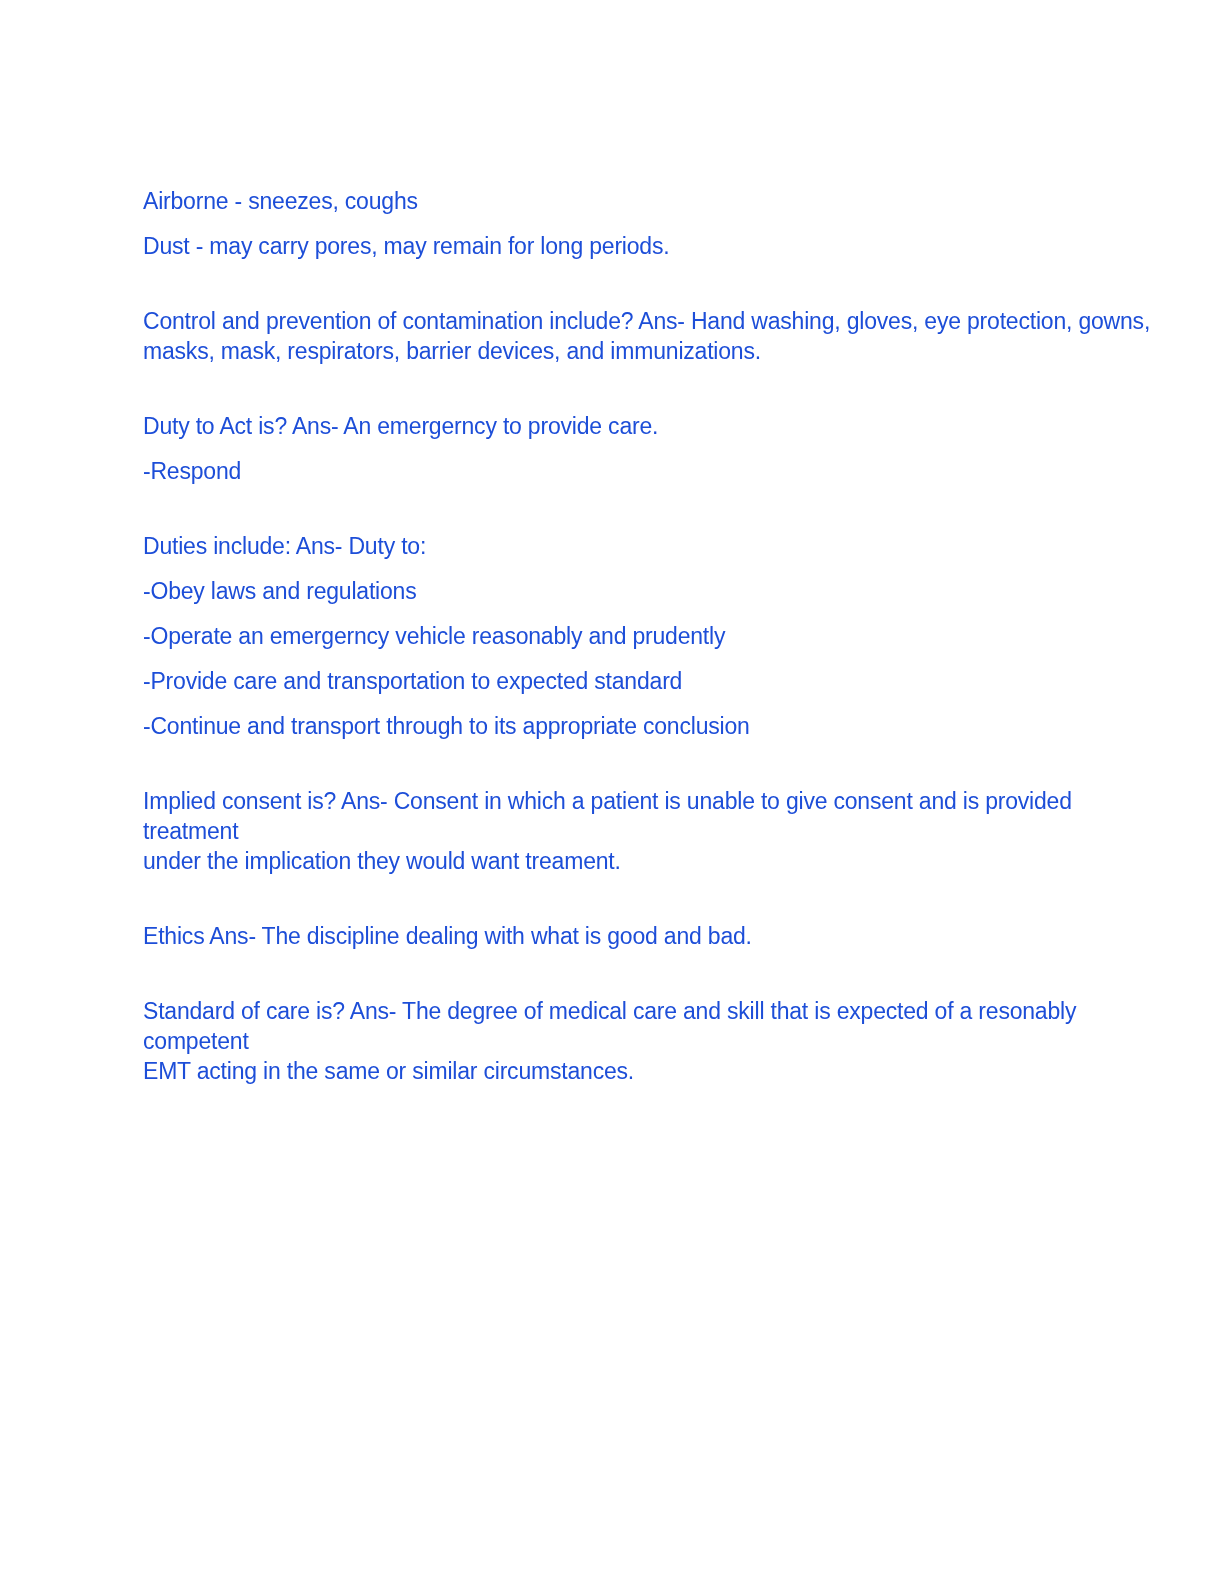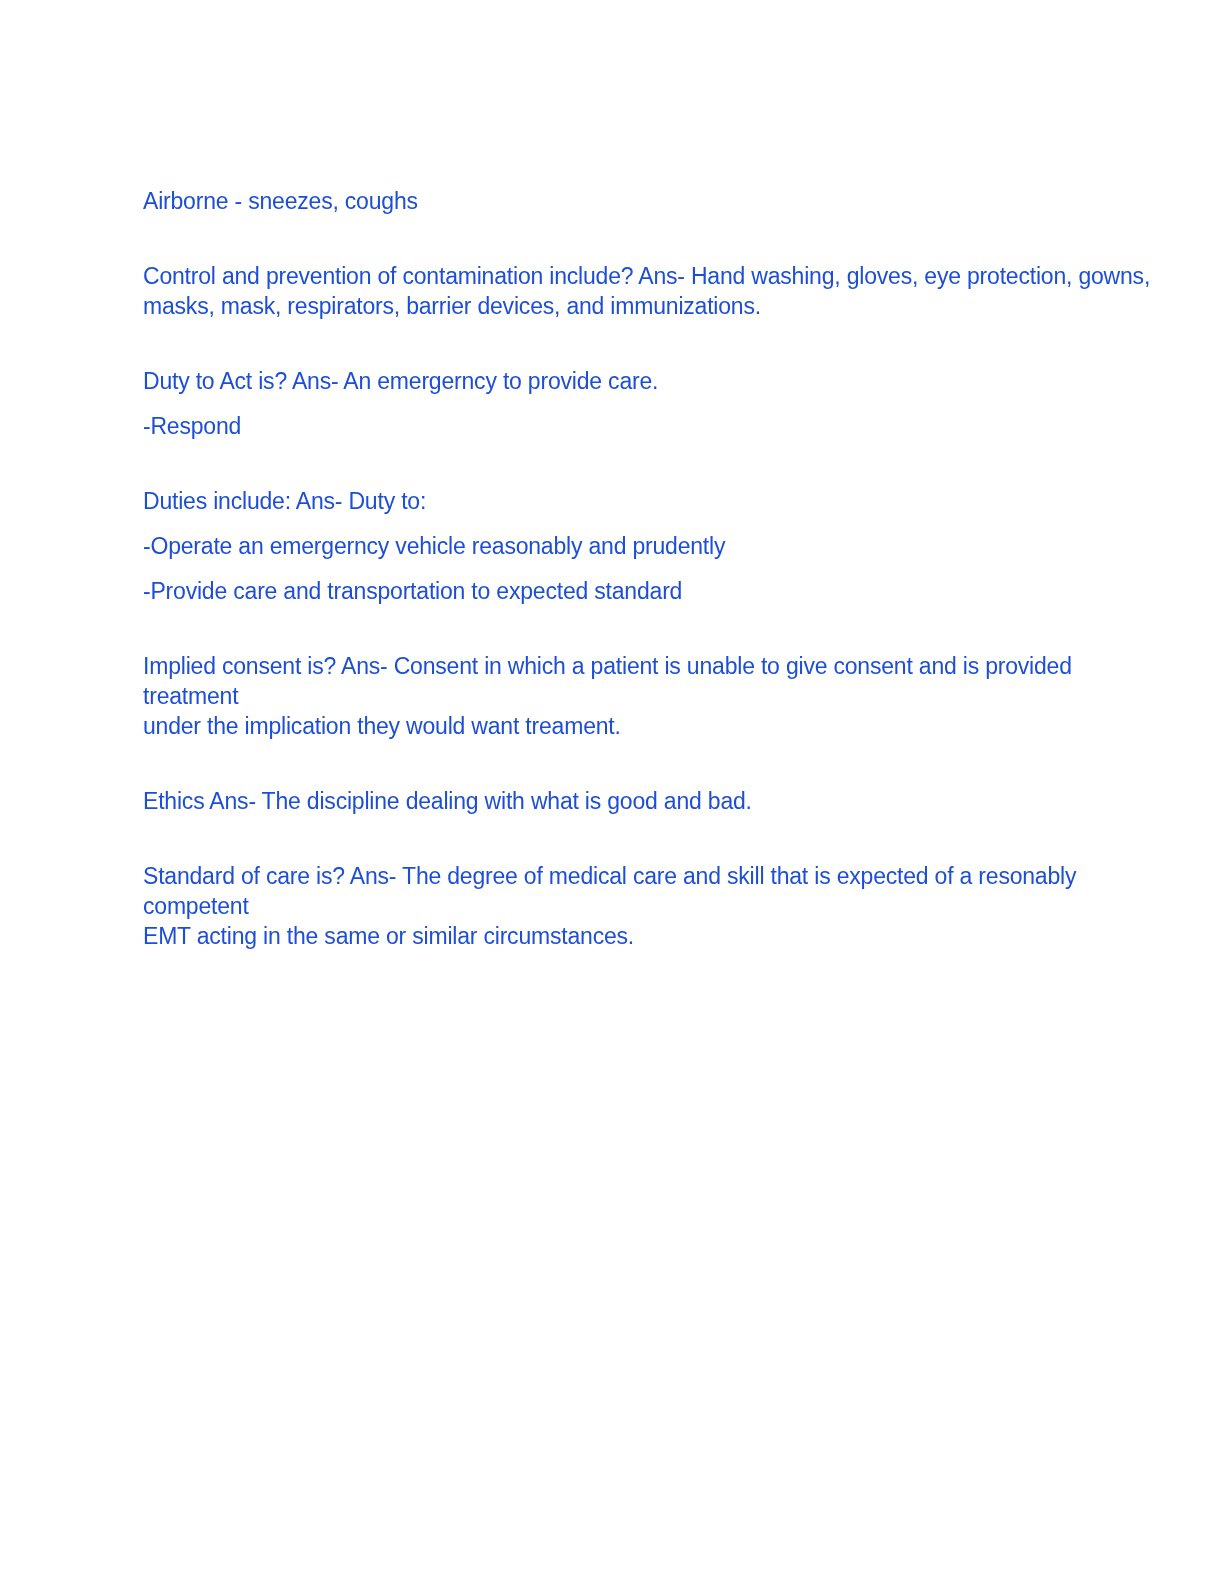--- a/index.html
+++ b/index.html
@@ -33,26 +33,29 @@
   .blank-before {
     margin-top: 45px;
   }
 </style>
 </head>
 <body>
 
 <div class="page">
   <div class="content">
     <p class="para">Airborne - sneezes, coughs</p>
+    <p class="para">Dust - may carry pores, may remain for long periods.</p>
     <p class="para blank-before">Control and prevention of contamination include? Ans- Hand washing, gloves, eye protection, gowns,
 masks, mask, respirators, barrier devices, and immunizations.</p>
     <p class="para blank-before">Duty to Act is? Ans- An emergerncy to provide care.</p>
     <p class="para">-Respond</p>
     <p class="para blank-before">Duties include: Ans- Duty to:</p>
+    <p class="para">-Obey laws and regulations</p>
     <p class="para">-Operate an emergerncy vehicle reasonably and prudently</p>
     <p class="para">-Provide care and transportation to expected standard</p>
+    <p class="para">-Continue and transport through to its appropriate conclusion</p>
     <p class="para blank-before">Implied consent is? Ans- Consent in which a patient is unable to give consent and is provided treatment
 under the implication they would want treament.</p>
     <p class="para blank-before">Ethics Ans- The discipline dealing with what is good and bad.</p>
     <p class="para blank-before">Standard of care is? Ans- The degree of medical care and skill that is expected of a resonably competent
 EMT acting in the same or similar circumstances.</p>
   </div>
 </div>
 
 </body></html>

